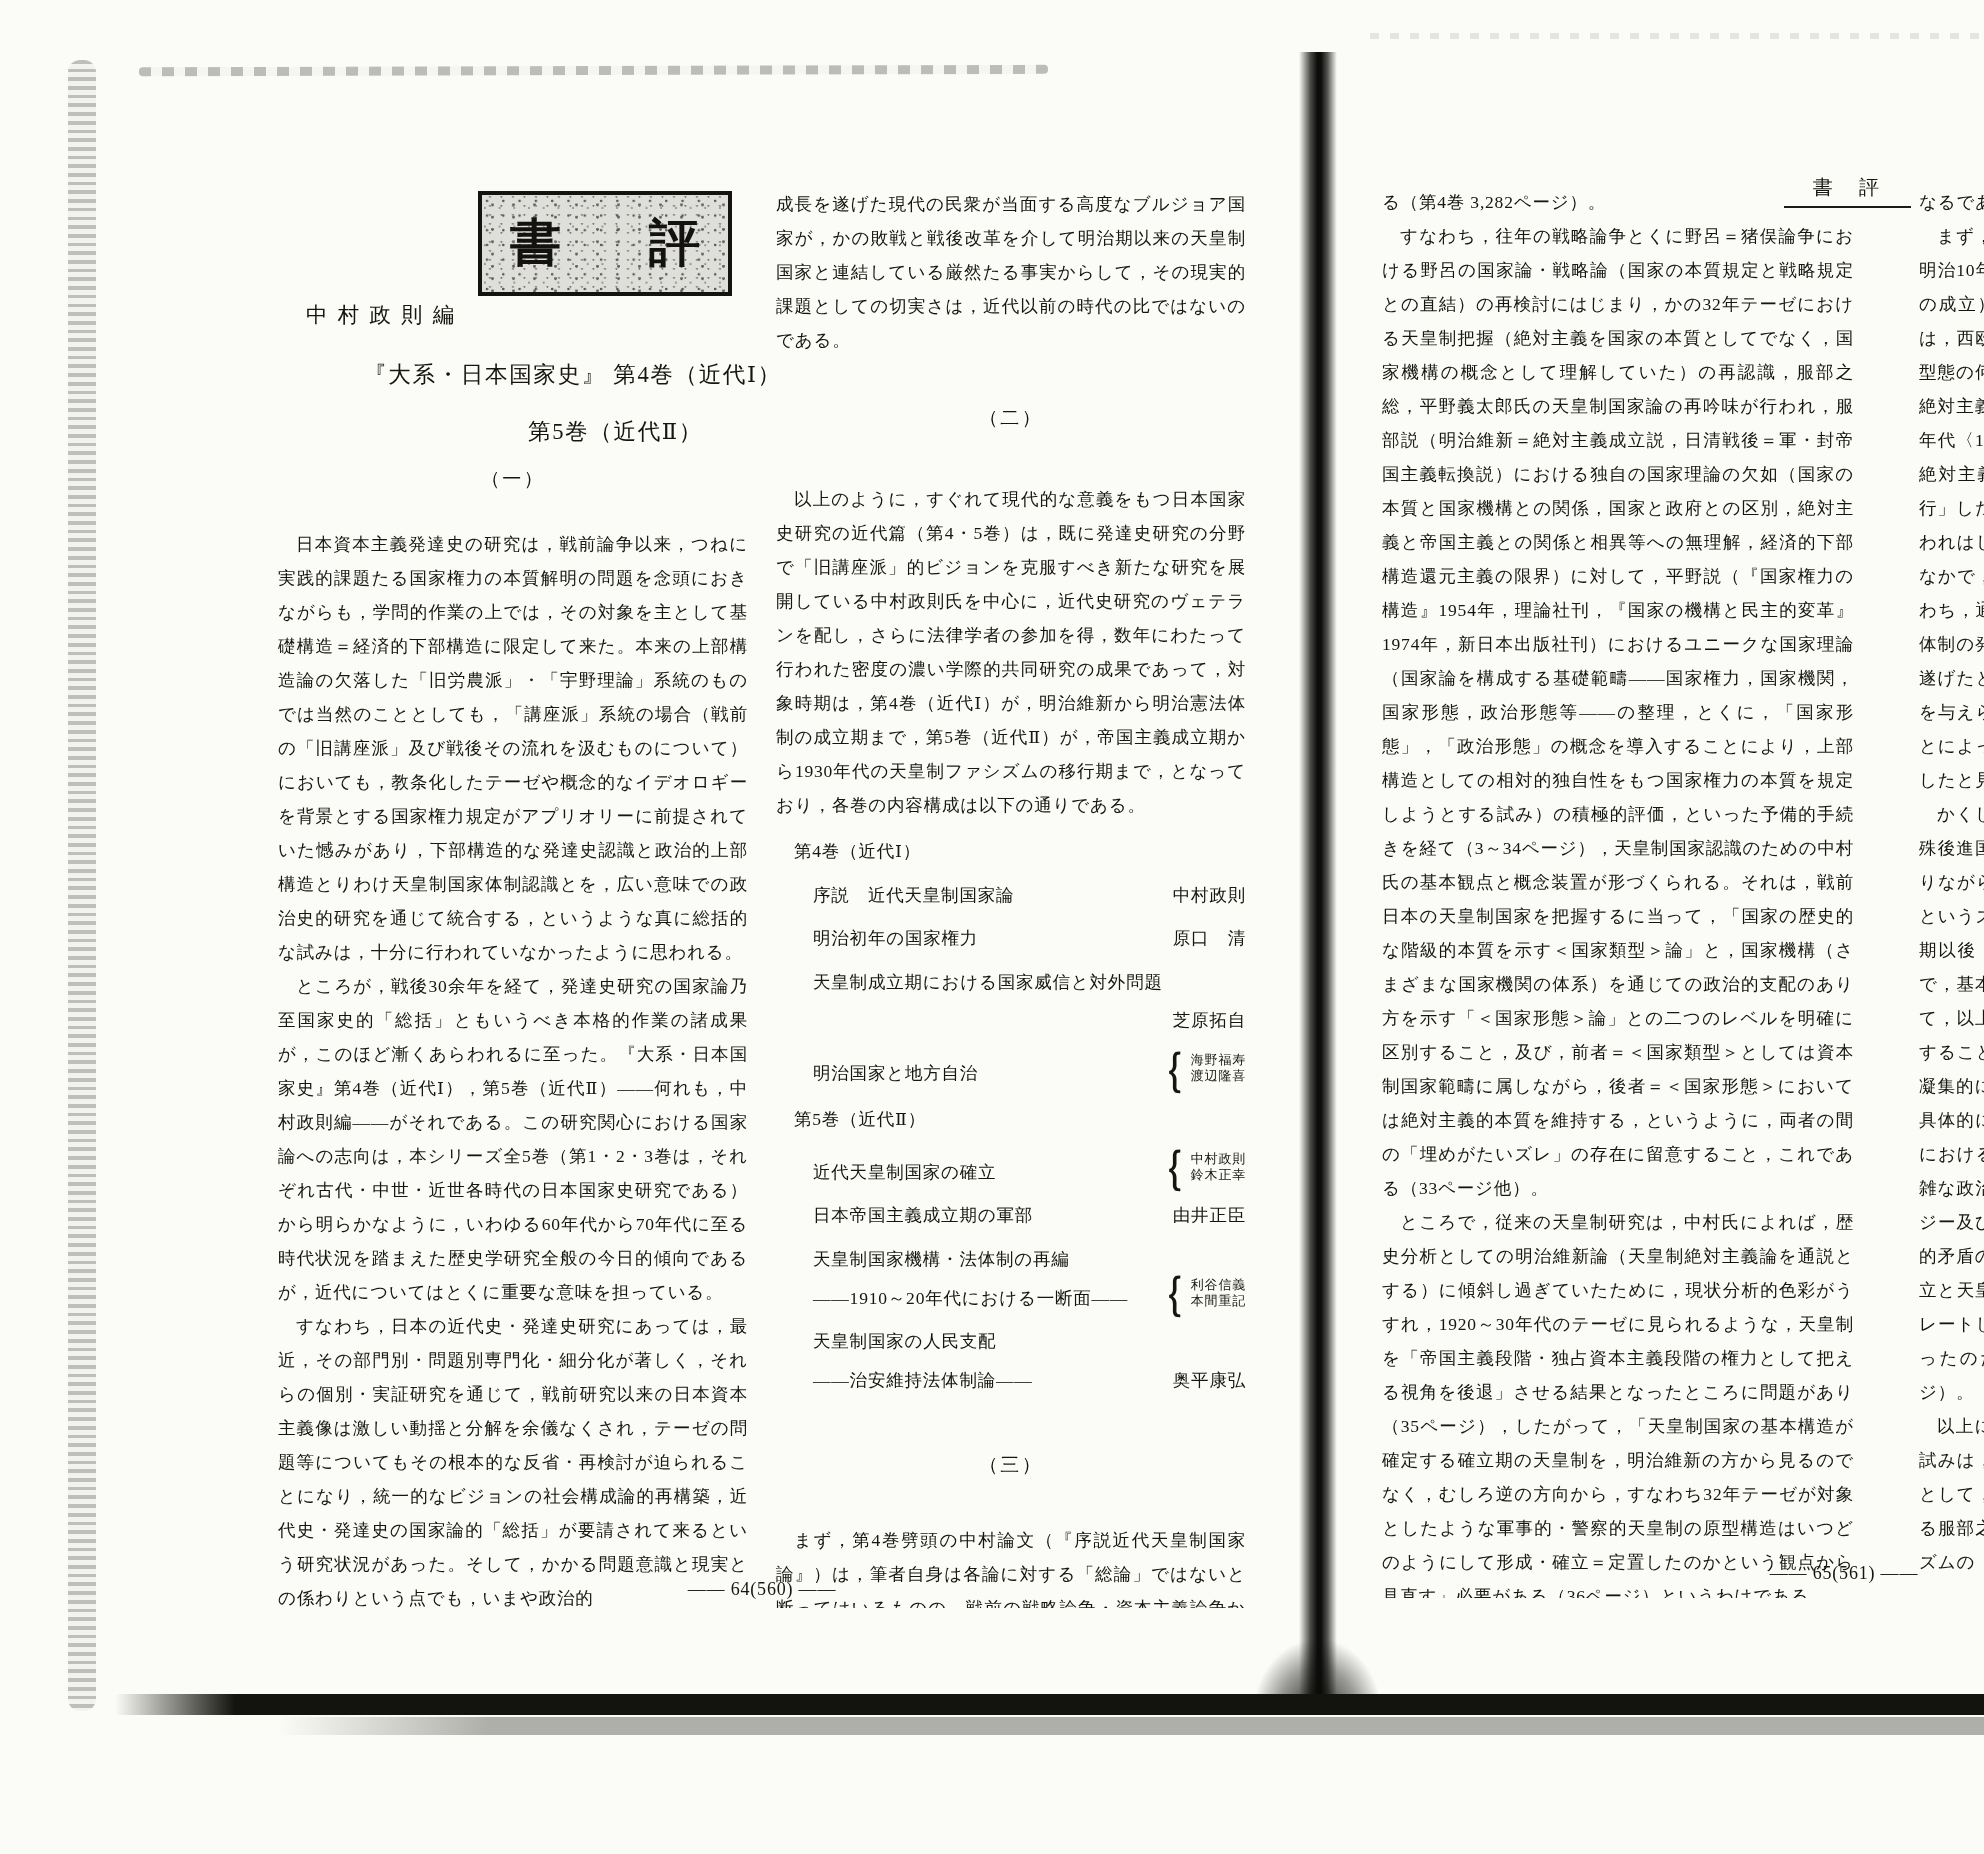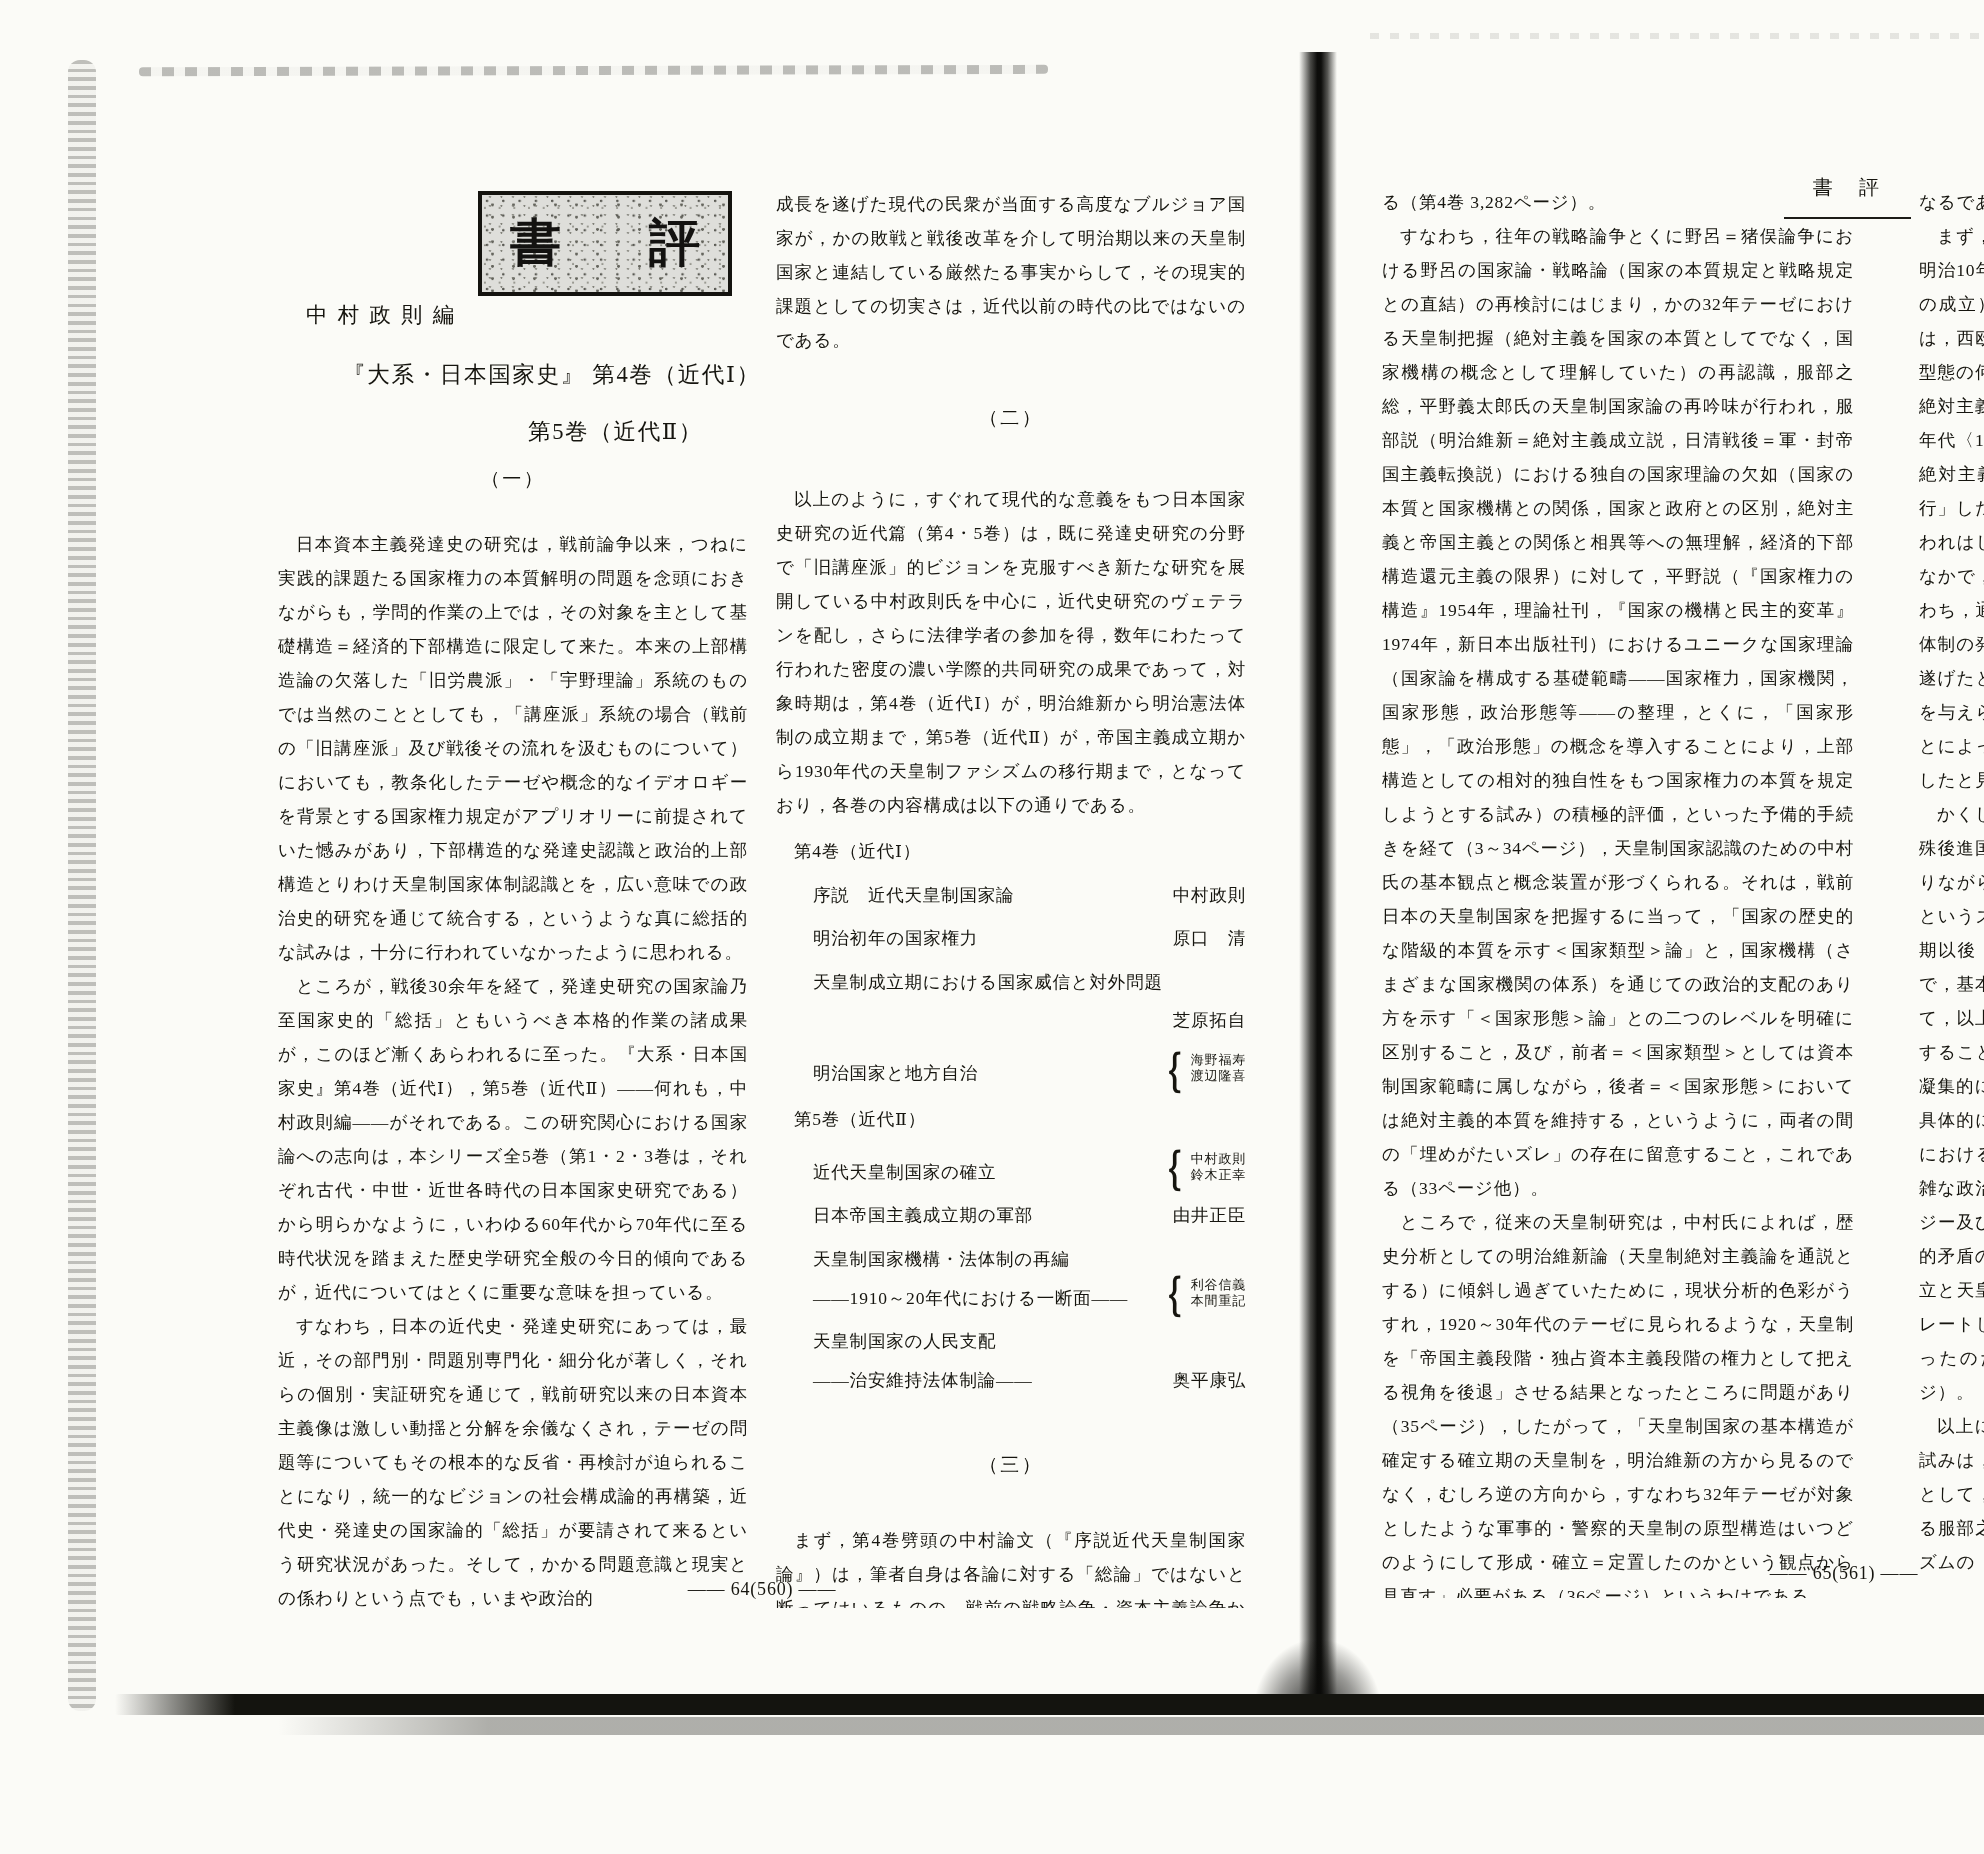--- a/index.html
+++ b/index.html
@@ -49,26 +49,26 @@
     background-color:#dededa;
     background-image:
       radial-gradient(circle at 30% 40%, #5a5a54 0 1.2px, transparent 1.6px),
       radial-gradient(circle at 70% 20%, #7c7c74 0 0.8px, transparent 1.2px),
       radial-gradient(circle at 50% 80%, #66665e 0 1.2px, transparent 1.6px),
       radial-gradient(circle at 20% 70%, #8b8b82 0 0.8px, transparent 1.2px);
     background-size:16.3px 14.7px,11.5px 9px,21px 12.3px,14.7px 18.7px;
     display:flex;align-items:center;justify-content:space-between;
     padding:0 28px;font-size:51px;font-weight:bold;color:#131210;}
   #editor{left:306px;top:300px;font-size:21.4px;letter-spacing:10.3px;}
-  #title1{left:343px;top:359px;font-size:22.6px;letter-spacing:1.6px;}
+  #title1{left:364px;top:359px;font-size:22.6px;letter-spacing:1.6px;}
   #title2{left:528px;top:416px;font-size:22.6px;letter-spacing:1.6px;}
 
   
   #running-head{left:1784px;top:174px;width:127px;text-align:center;
-    font-size:20px;letter-spacing:3.2px;padding-bottom:16px;
+    font-size:20px;letter-spacing:3.2px;padding-bottom:5px;
     border-bottom:2.8px solid #1c1b17;}
 
   
   .footer{position:absolute;width:278px;text-align:center;font-size:18px;letter-spacing:0.8px;}
   #footer-left{left:623px;top:1579px;}
   #footer-right{left:1705px;top:1563px;}
 
   
   .toc{margin:3.2px 0 0 0;}
   .toc-vol{margin:12px 0 8.7px 0;padding-left:18px;}

